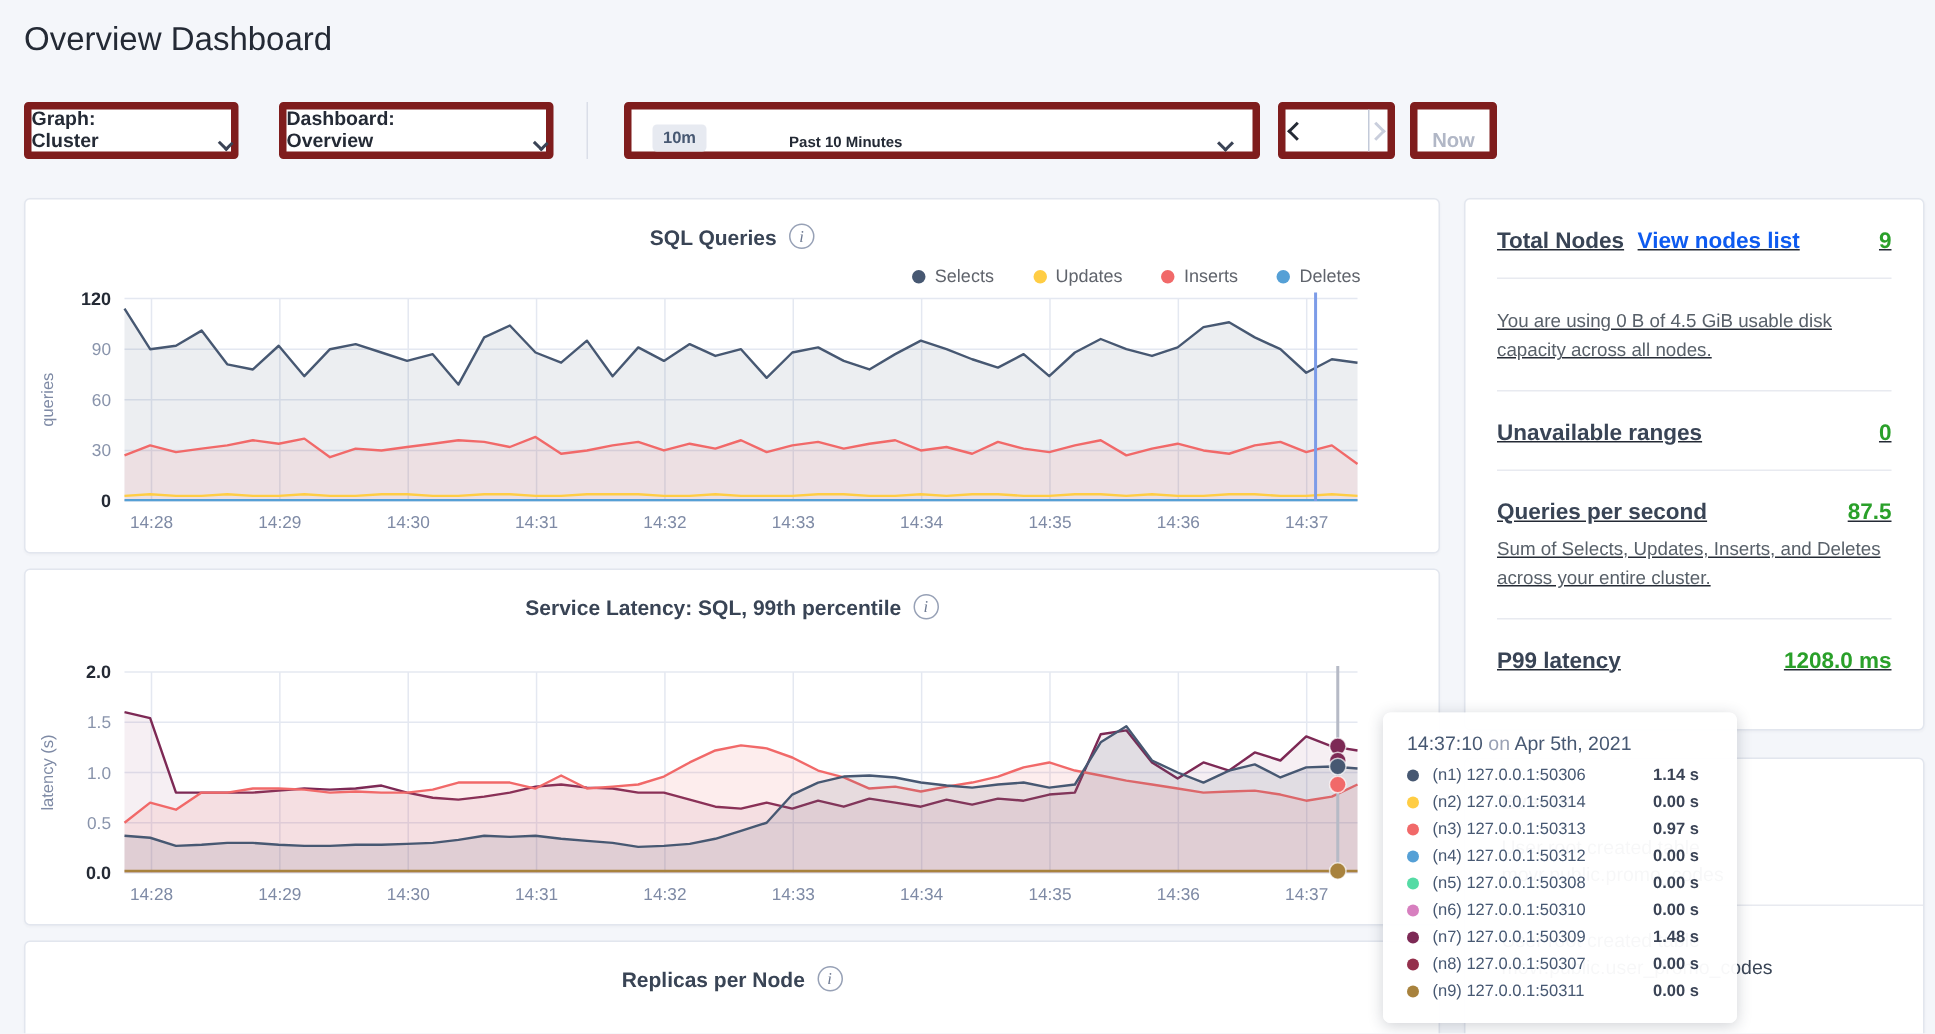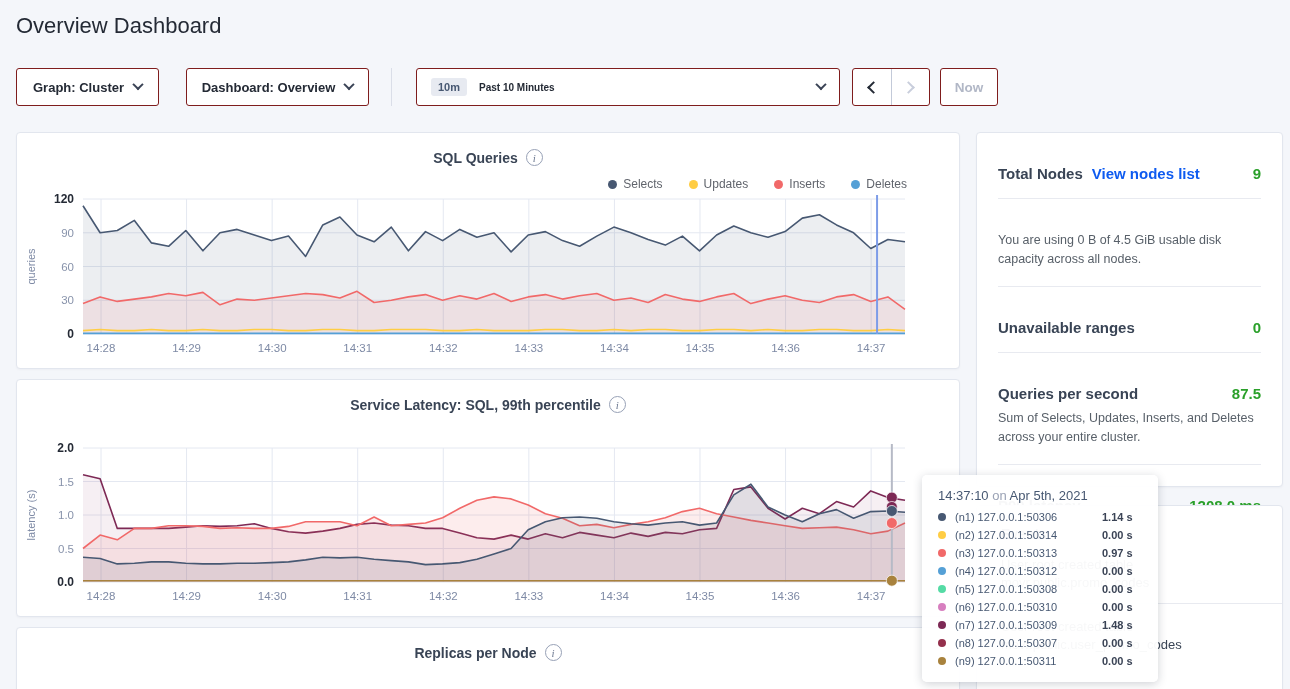--- a/index.html
+++ b/index.html
@@ -4,21 +4,21 @@
 <style>
   * { margin:0; padding:0; box-sizing:border-box; }
   html,body { background:#F4F6FA; }
   .page {
     position:relative; width:1290px; height:689px; overflow:hidden;
     background:#F4F6FA; font-family:"Liberation Sans", sans-serif; color:#242A35;
   }
   .page-title { position:absolute; left:16px; top:13px; font-size:22px; font-weight:normal; color:#242A35; }
 
   
-  .ctl { position:absolute; top:68px; height:38px; background:#fff; border:1px solid #7f1d1d; border-radius:3px; display:flex; align-items:center; cursor:pointer; }
+  .ctl { position:absolute; top:68px; height:38px; background:#fff; border:5px solid #7f1d1d; border-radius:3px; display:flex; align-items:flex-end; cursor:pointer;gap:43px; }
   .dd-label { font-size:13px; font-weight:bold; color:#242A35; }
   .chev-down { width:8px; height:8px; border-left:2px solid #3A4355; border-bottom:2px solid #3A4355; transform:rotate(-45deg) translate(1px,-1px); display:inline-block; margin-left:10px; margin-top:-3px; }
   #dd-graph { left:16px; width:143px; justify-content:center; }
   #dd-dash  { left:186px; width:183px; justify-content:center; }
   .vdivider { position:absolute; top:68px; left:391px; width:1px; height:38px; background:#DADEE8; }
   #time-picker { left:416px; width:424px; padding:0 14px; }
   .time-badge { background:#E7EAF1; color:#475872; font-size:11px; font-weight:bold; padding:3px 7px; border-radius:3px; margin-right:12px; }
   .time-label { font-size:10px; font-weight:bold; flex:1; }
   #nav-group { left:852px; width:78px; padding:0; }
   .nav-cell { width:39px; height:100%; display:flex; align-items:center; justify-content:center; }
@@ -45,21 +45,21 @@
   .chart-svg { position:absolute; left:0; }
   #svg-sql { top:56px; }
   #svg-lat { top:58px; }
   .xtick { font-size:11.5px; fill:#7E8AA5; }
   .ytick { font-size:11.5px; fill:#8893AB; }
   .ytick-end { font-size:12px; fill:#242A35; font-weight:bold; }
   .axis-label { font-size:11px; fill:#7E8AA5; }
 
   
   .summary-title { text-align:center; font-size:14px; font-weight:bold; color:#394455; padding-top:21px; }
-  .sum-row { padding:0 21px; margin-top:32px; }
+  .sum-row { padding:0 21px; margin-top:19px;text-decoration:underline; }
   .sum-line { display:flex; align-items:baseline; }
   .sum-label { font-size:15px; font-weight:bold; color:#394455; }
   .sum-link { font-size:15px; font-weight:bold; color:#0E5BF0; margin-left:9px; cursor:pointer; }
   .sum-value { margin-left:auto; font-size:15px; font-weight:bold; color:#2AA02A; }
   .sum-desc { font-size:12.5px; color:#586069; line-height:1.55; margin-top:7px; }
   .sum-divider { height:1px; background:#E8EAF0; margin:16px 21px 0 21px; }
 
   
   .events-title { font-size:14px; font-weight:bold; color:#394455; padding:20px 24px 0 24px; }
   .event-item { padding:14px 24px 12px 24px; font-size:13px; color:#394455; line-height:1.35; }

